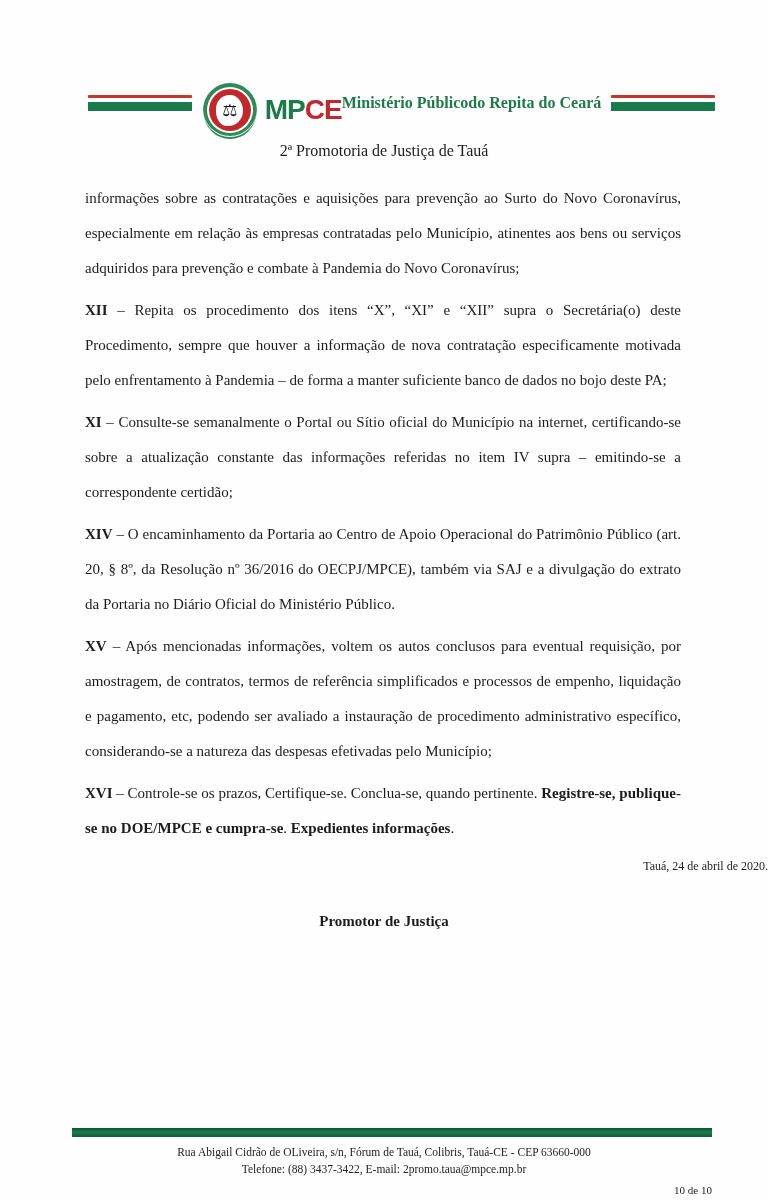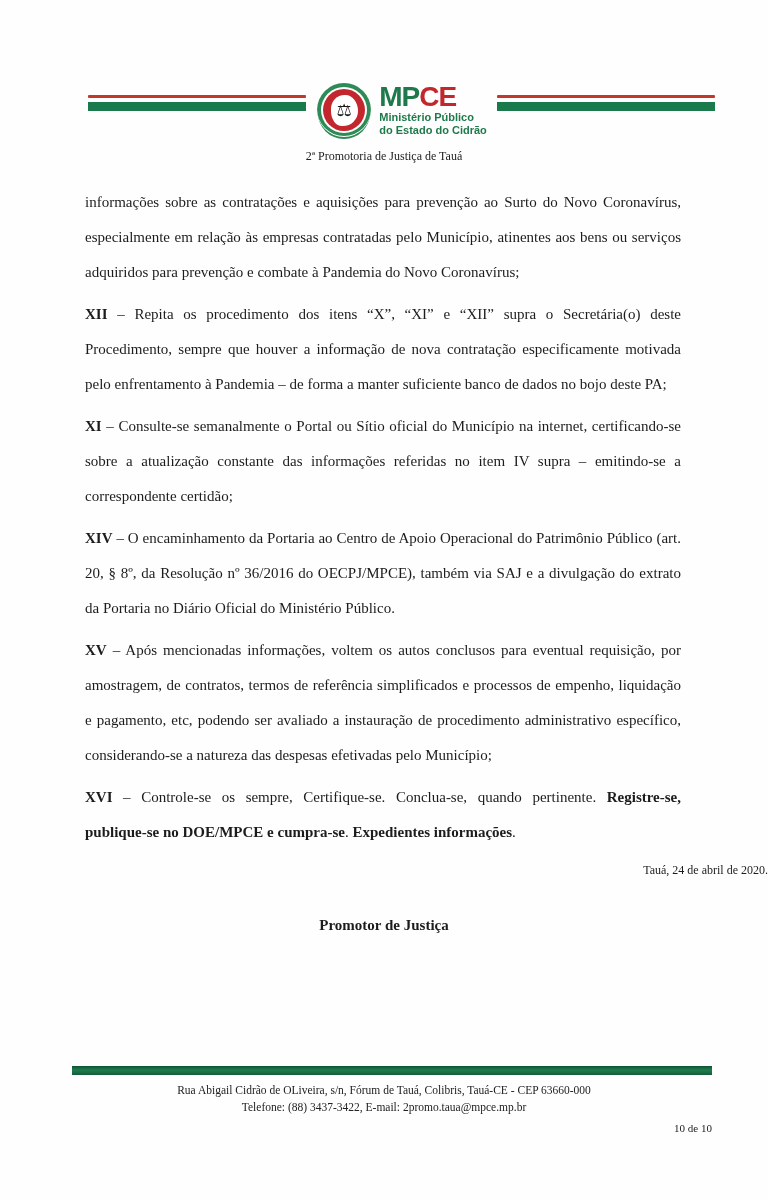--- a/index.html
+++ b/index.html
@@ -33,34 +33,33 @@
   }
   .seal-white{width:46px;height:46px;border-radius:50%;background:#fff;display:flex;align-items:center;justify-content:center;}
   .seal-red{width:42px;height:42px;border-radius:50%;display:flex;align-items:center;justify-content:center;overflow:hidden;}
   .seal-map{
     width:27px;height:31px;background:#fff;
     border-radius:52% 48% 58% 42% / 46% 54% 50% 50%;
     display:flex;align-items:center;justify-content:center;
   }
   .scales{font-family:"DejaVu Sans", sans-serif;font-size:17px;line-height:1;color:#1a1a1a;}
 
-  .logo-text{display:flex;flex-direction:column;line-height:1;}
+  .logo-text{display:flex;line-height:1;}
   .logo-acronym{
     font-family:"Liberation Sans", sans-serif;
     font-weight:bold;font-size:28px;letter-spacing:-1px;line-height:1;
   }
   .org-line{
-    font-family:Liberation Sans, sans-serif;
-    font-weight:bold;font-size:11px;line-height:13px;
+    font-family:Liberation Serif, serif;
+    font-weight:bold;font-size:16px;line-height:13px;
   }
 
   .subtitle{
     text-align:center;
-    font-size:12px;
-    margin-top:7px;
+    font-size:16px;
   }
 
   
   .doc-body{margin:21px 71px 0 85px;}
   .para{
     font-size:15px;
     line-height:35px;
     text-align:justify;
     text-align-last:left;
     margin:0 16px 7px 0;
@@ -76,21 +75,21 @@
 
   .signature{
     text-align:center;
     margin-top:36px;
     line-height:22px;
   }
   .sig-name{font-size:15px;letter-spacing:0.3px;}
   .sig-role{font-size:15px;font-weight:bold;}
 
   
-  .footer{position:absolute;left:0;right:0;top:1066px;}
+  .footer{position:absolute;left:0;right:0;top:1128px;}
   .footer-bar{
     height:9px;
     margin:0 56px 0 72px;
     background:linear-gradient(180deg,#0d5434 0%,#1f7d4e 45%,#135c39 100%);
   }
   .footer-text{
     text-align:center;
     font-size:11.5px;
     line-height:17px;
     margin-top:7px;
@@ -122,39 +121,39 @@
               <span class="seal-map">
                 <span class="scales">⚖</span>
               </span>
             </span>
           </span>
         </span>
       </span>
       <span class="logo-text">
         <span class="logo-acronym"><span class="acr-mp" style="color: rgb(30, 122, 74);">MP</span><span class="acr-ce" style="color: rgb(193, 39, 45);">CE</span></span>
         <span class="org-line" style="color: rgb(30, 122, 74);">Ministério Público</span>
-        <span class="org-line" style="color: rgb(30, 122, 74);">do Estado do Cidrão</span>
+        <span class="org-line" style="color: rgb(30, 122, 74);">do Repita do Ceará</span>
       </span>
     </div>
 
     <div class="stripes">
       <div class="stripe-red" style="background: rgb(192, 57, 43);"></div>
       <div class="stripe-green" style="background: rgb(26, 122, 76);"></div>
     </div>
   </div>
 
   <div class="subtitle">2ª Promotoria de Justiça de Tauá</div>
 
   <div class="doc-body">
       <p class="para"><span>informações sobre as contratações e aquisições para prevenção ao Surto do Novo Coronavírus, especialmente em relação às empresas contratadas pelo Município, atinentes aos bens ou serviços adquiridos para prevenção e combate à Pandemia do Novo Coronavírus;</span></p>
       <p class="para"><span class="b">XII</span><span> – Repita os procedimento dos itens “X”, “XI” e “XII” supra o Secretária(o) deste Procedimento, sempre que houver a informação de nova contratação especificamente motivada pelo enfrentamento à Pandemia – de forma a manter suficiente banco de dados no bojo deste PA;</span></p>
       <p class="para"><span class="b">XI</span><span> – Consulte-se semanalmente o Portal ou Sítio oficial do Município na internet, certificando-se sobre a atualização constante das informações referidas no item IV supra – emitindo-se a correspondente certidão;</span></p>
       <p class="para"><span class="b">XIV</span><span> – O encaminhamento da Portaria ao Centro de Apoio Operacional do Patrimônio Público (art. 20, § 8º, da Resolução nº 36/2016 do OECPJ/MPCE), também via SAJ e a divulgação do extrato da Portaria no Diário Oficial do Ministério Público.</span></p>
       <p class="para"><span class="b">XV</span><span> – Após mencionadas informações, voltem os autos conclusos para eventual requisição, por amostragem, de contratos, termos de referência simplificados e processos de empenho, liquidação e pagamento, etc, podendo ser avaliado a instauração de procedimento administrativo específico, considerando-se a natureza das despesas efetivadas pelo Município;</span></p>
-      <p class="para"><span class="b">XVI</span><span> – Controle-se os sempre, Certifique-se. Conclua-se, quando pertinente. </span><span class="b">Registre-se, publique-se no DOE/MPCE e cumpra-se</span><span>. </span><span class="b">Expedientes informações</span><span>.</span></p>
+      <p class="para"><span class="b">XVI</span><span> – Controle-se os prazos, Certifique-se. Conclua-se, quando pertinente. </span><span class="b">Registre-se, publique-se no DOE/MPCE e cumpra-se</span><span>. </span><span class="b">Expedientes informações</span><span>.</span></p>
     </div>
 
   <div class="date-line">Tauá, 24 de abril de 2020.</div>
 
   <div class="signature">
     <div class="sig-role">Promotor de Justiça</div>
   </div>
 
   <div class="footer">
     <div class="footer-bar"></div>

